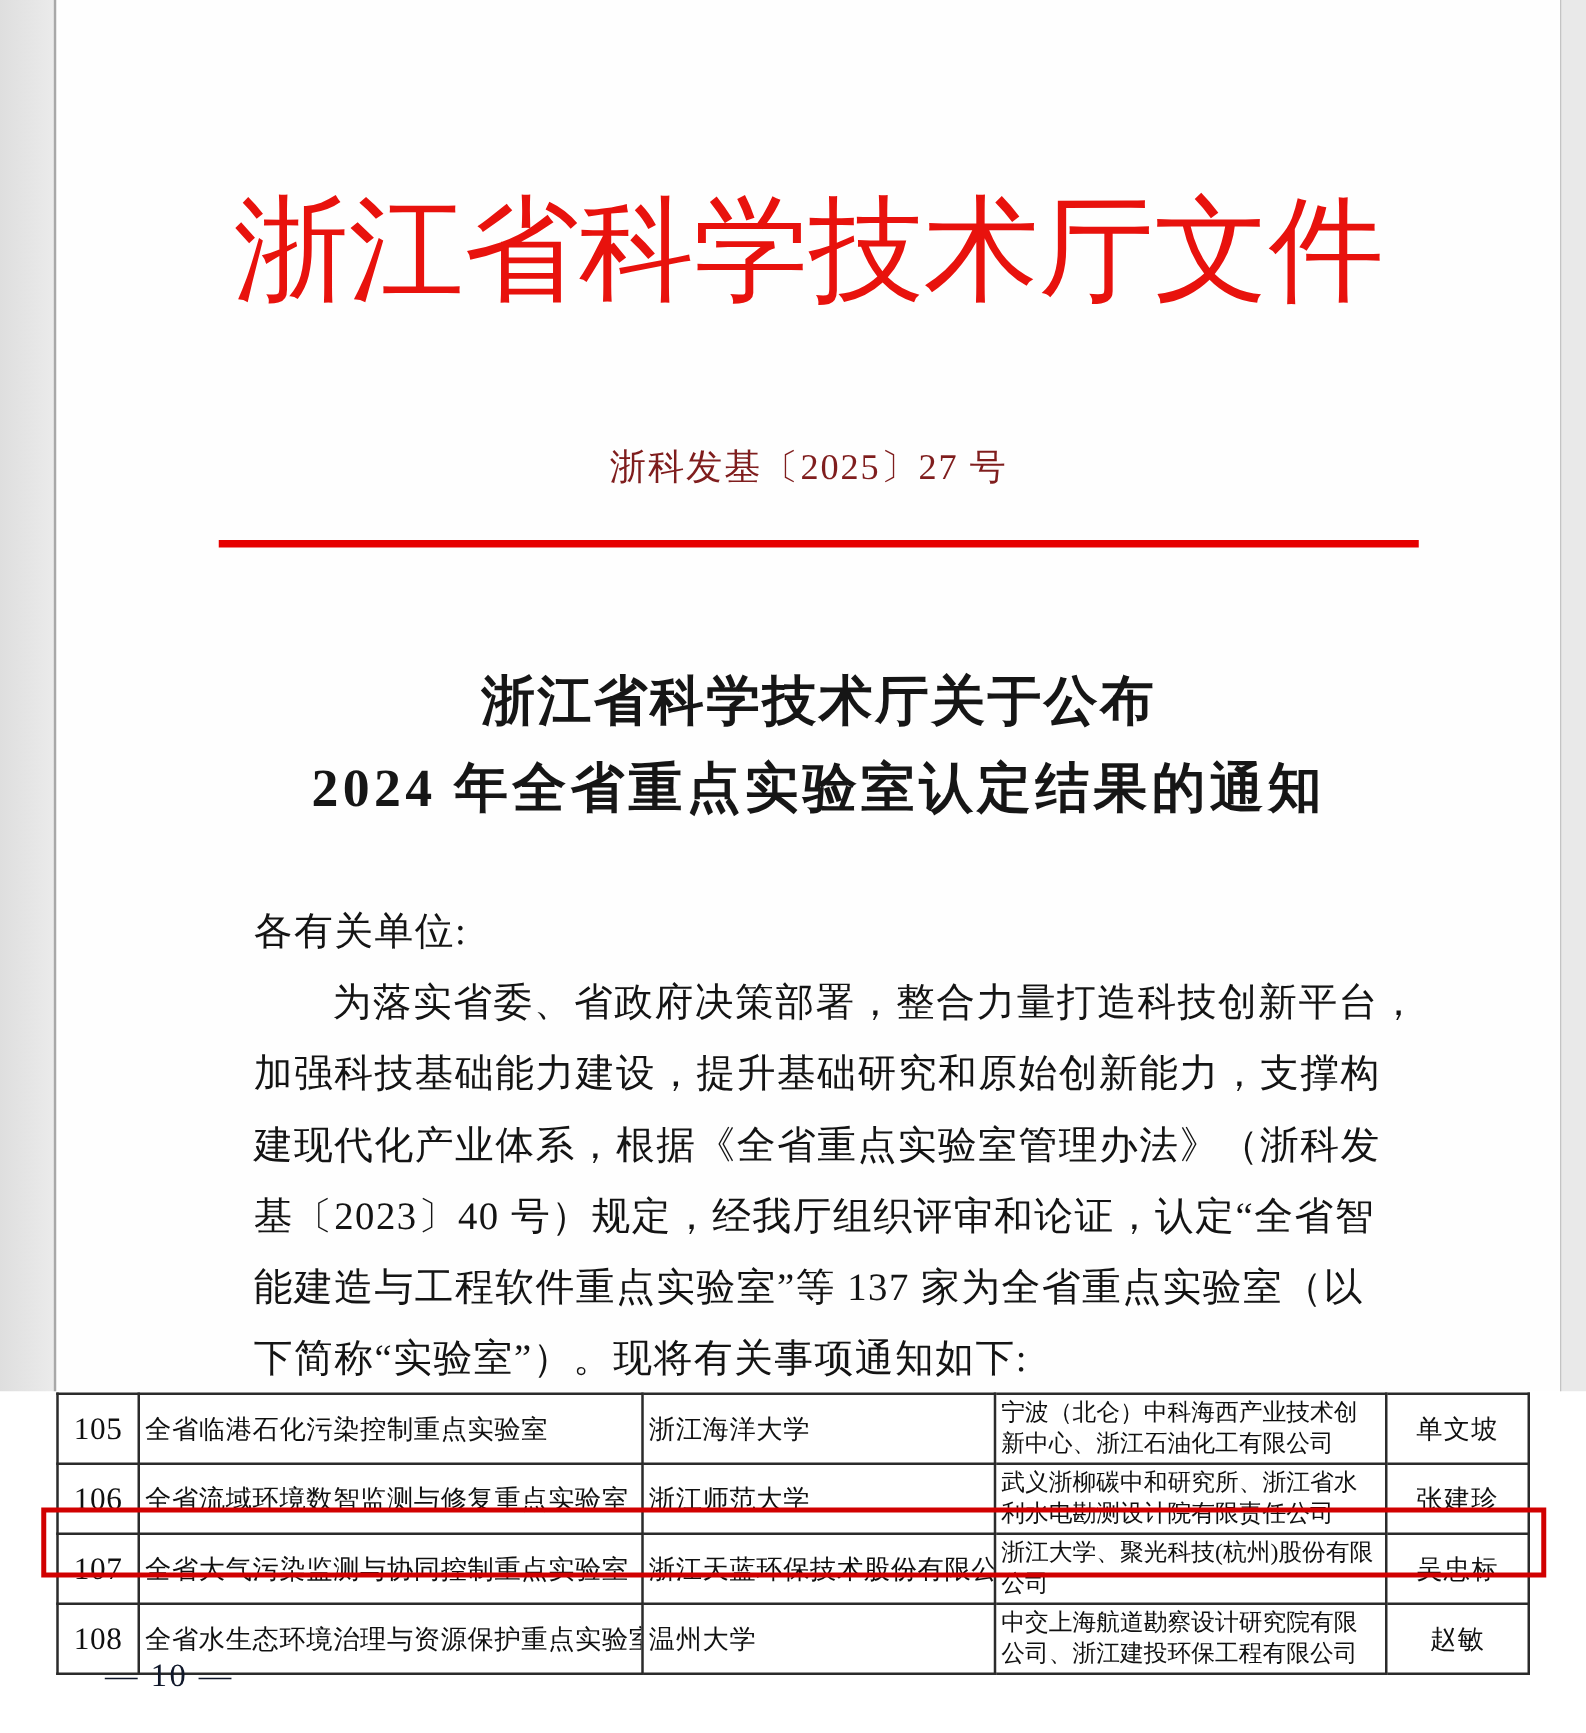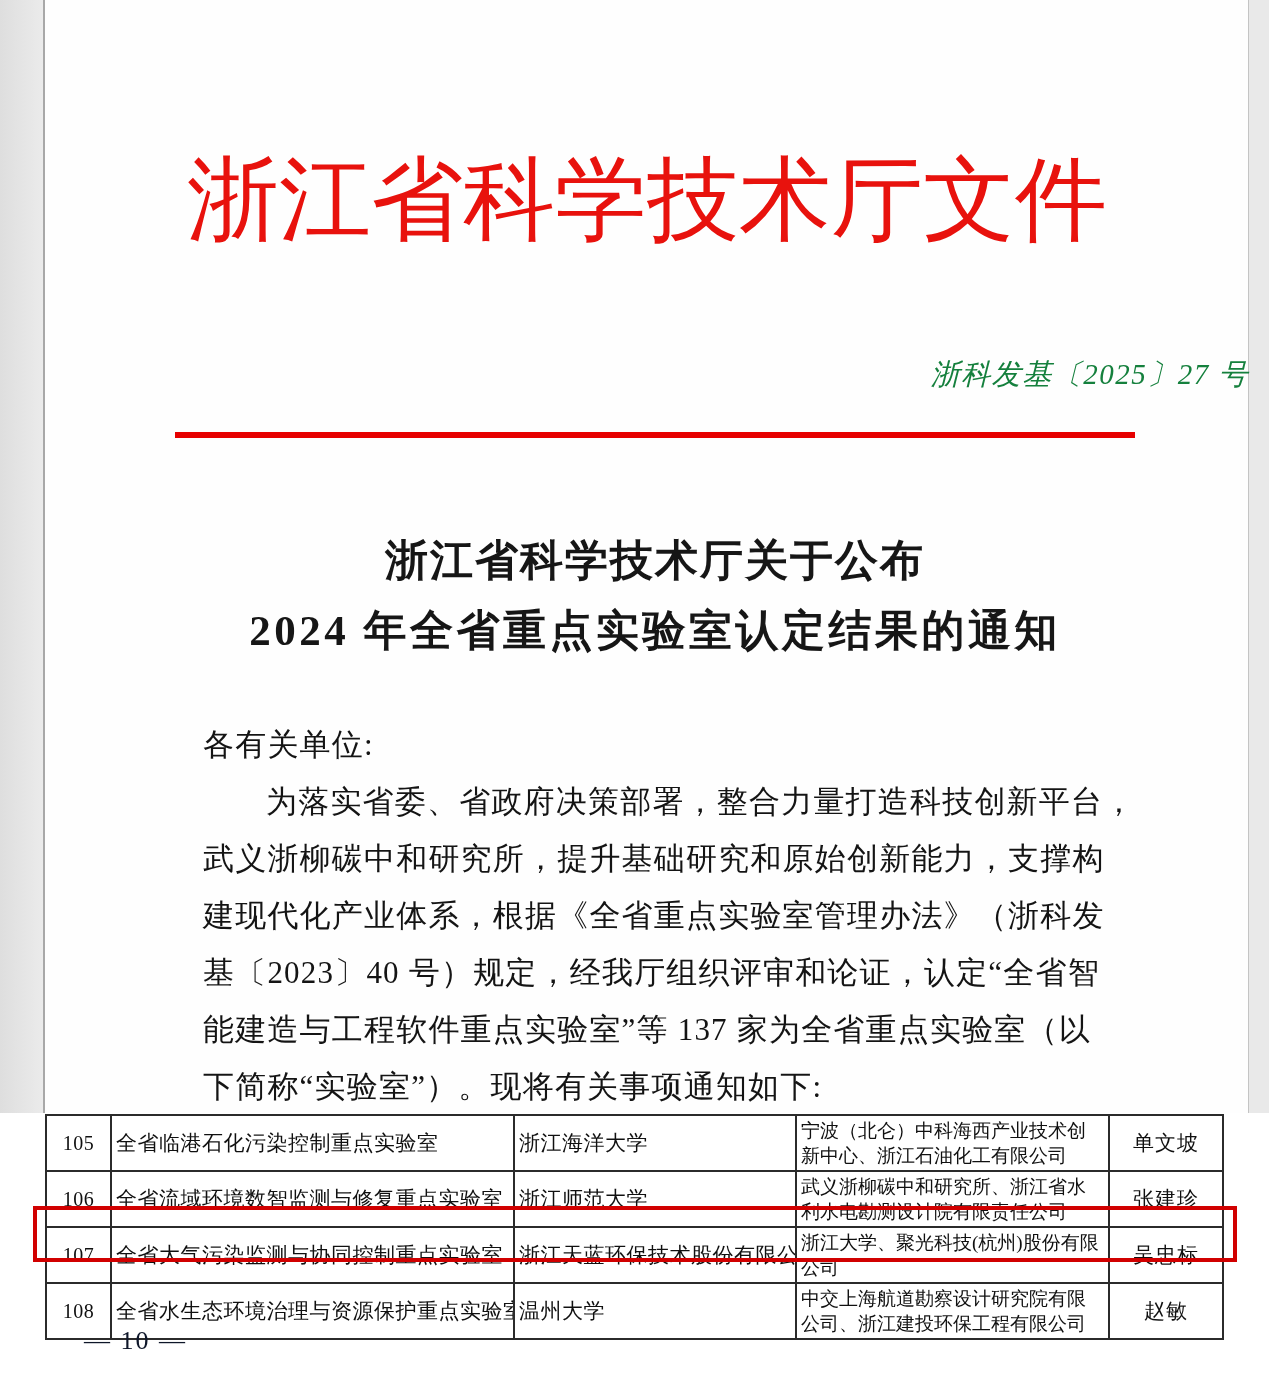--- a/index.html
+++ b/index.html
@@ -27,24 +27,23 @@
     border-left: 1px solid #c4c4c4;
   }
   .red-header {
     position: absolute; left: 45px; right: 20px; top: 148px;
     text-align: center;
     font-size: 92px; font-weight: normal; line-height: 104px;
     color: #e8120d; letter-spacing: 0px; white-space: nowrap;
   }
   .doc-number {
     position: absolute; left: 45px; right: 20px; top: 356px;
-    text-align: right;
+    text-align: center;
     font-size: 29px; line-height: 36px; letter-spacing: 1.5px;
-    color: #15803d;
-    font-style: italic;
+    color: #7f1d1d;
   }
   .red-rule {
     position: absolute; left: 175px; top: 432px; width: 960px; height: 6px;
     background: #e60000;
   }
   .notice-title {
     position: absolute; left: 45px; right: 20px;
     text-align: center; font-weight: bold; color: #161616;
     white-space: nowrap;
     padding-left: 16px;
@@ -67,21 +66,21 @@
     width: 1177px;
     font-size: 21px; color: #101010;
   }
   table.labs td {
     border: 2px solid #2b2b2b;
     vertical-align: middle;
     overflow: hidden;
     padding: 2px 4px;
     line-height: 25px;
   }
-  td.c-no   { text-align: center; font-size: 20px; letter-spacing: 0.5px; }
+  td.c-no   { text-align: center; font-size: 25px; letter-spacing: 0.5px; }
   td.c-lab  { padding-left: 24px; letter-spacing: 0.5px; white-space: nowrap; margin-left: 20px; }
   td.c-unit { padding-left: 14px; letter-spacing: 0.5px; white-space: nowrap; }
   td.c-part { padding-left: 8px; padding-right: 2px; font-size: 19px; line-height: 26px; }
   td.c-head { text-align: center; letter-spacing: 1px; }
   tr.r1 td { height: 48px; }
   tr.r2 td { height: 44px; }
   tr.r3 td { height: 42px; }
   tr.r4 td { height: 49px; }
 
   .red-box {
@@ -109,21 +108,21 @@
     <div class="red-header">浙江省科学技术厅文件</div>
     <div class="doc-number">浙科发基〔2025〕27 号</div>
     <div class="red-rule"></div>
 
     <div class="notice-title t1">浙江省科学技术厅关于公布</div>
     <div class="notice-title t2">2024 年全省重点实验室认定结果的通知</div>
 
     <div class="body-text">
       <div class="line">各有关单位:</div>
       <div class="line indent">为落实省委、省政府决策部署，整合力量打造科技创新平台，</div>
-      <div class="line">武义浙柳碳中和研究所，提升基础研究和原始创新能力，支撑构</div>
+      <div class="line">加强科技基础能力建设，提升基础研究和原始创新能力，支撑构</div>
       <div class="line">建现代化产业体系，根据《全省重点实验室管理办法》（浙科发</div>
       <div class="line">基〔2023〕40 号）规定，经我厅组织评审和论证，认定“全省智</div>
       <div class="line">能建造与工程软件重点实验室”等 137 家为全省重点实验室（以</div>
       <div class="line">下简称“实验室”）。现将有关事项通知如下:</div>
     </div>
   </div>
 
   <div class="table-wrap">
     <table class="labs">
       <colgroup>

